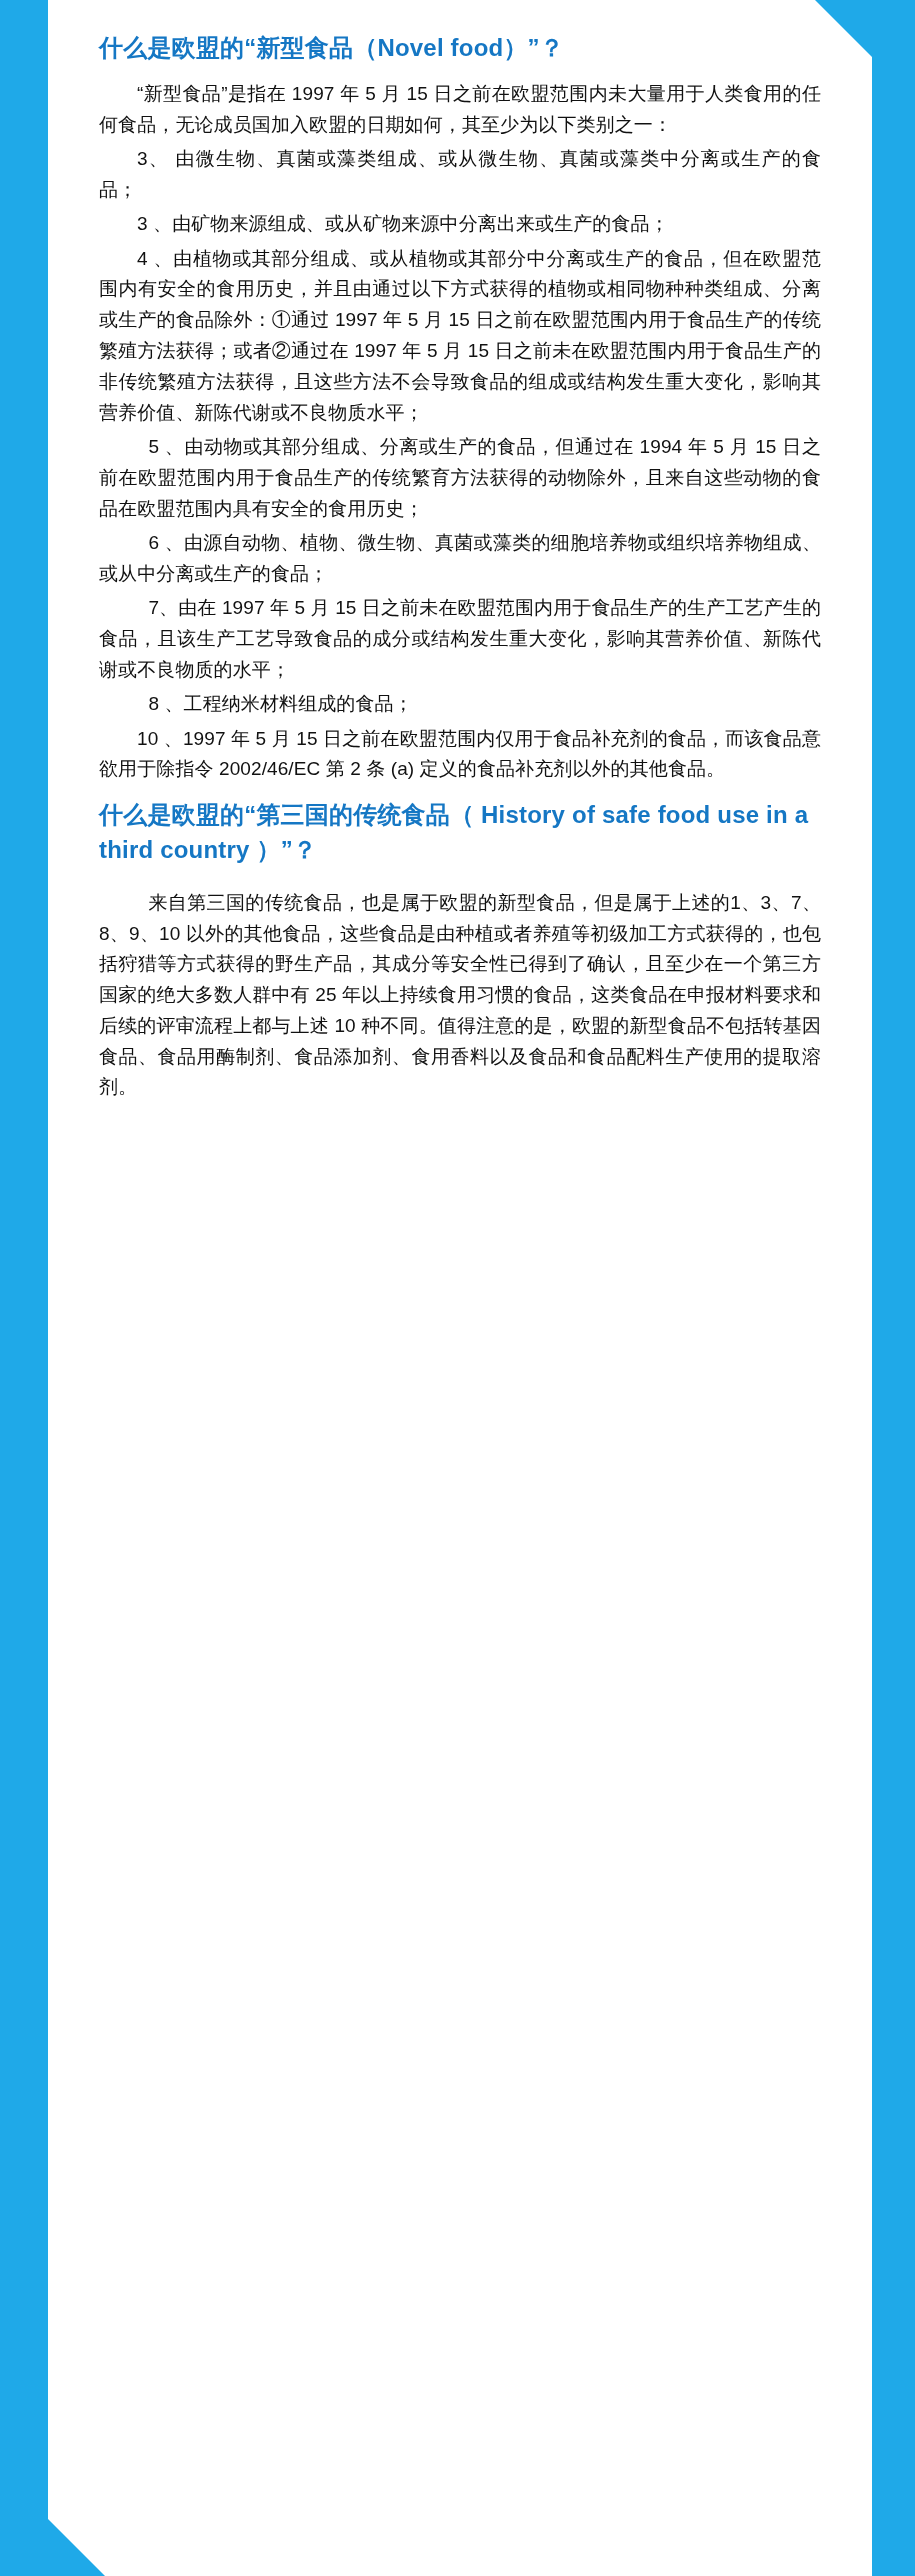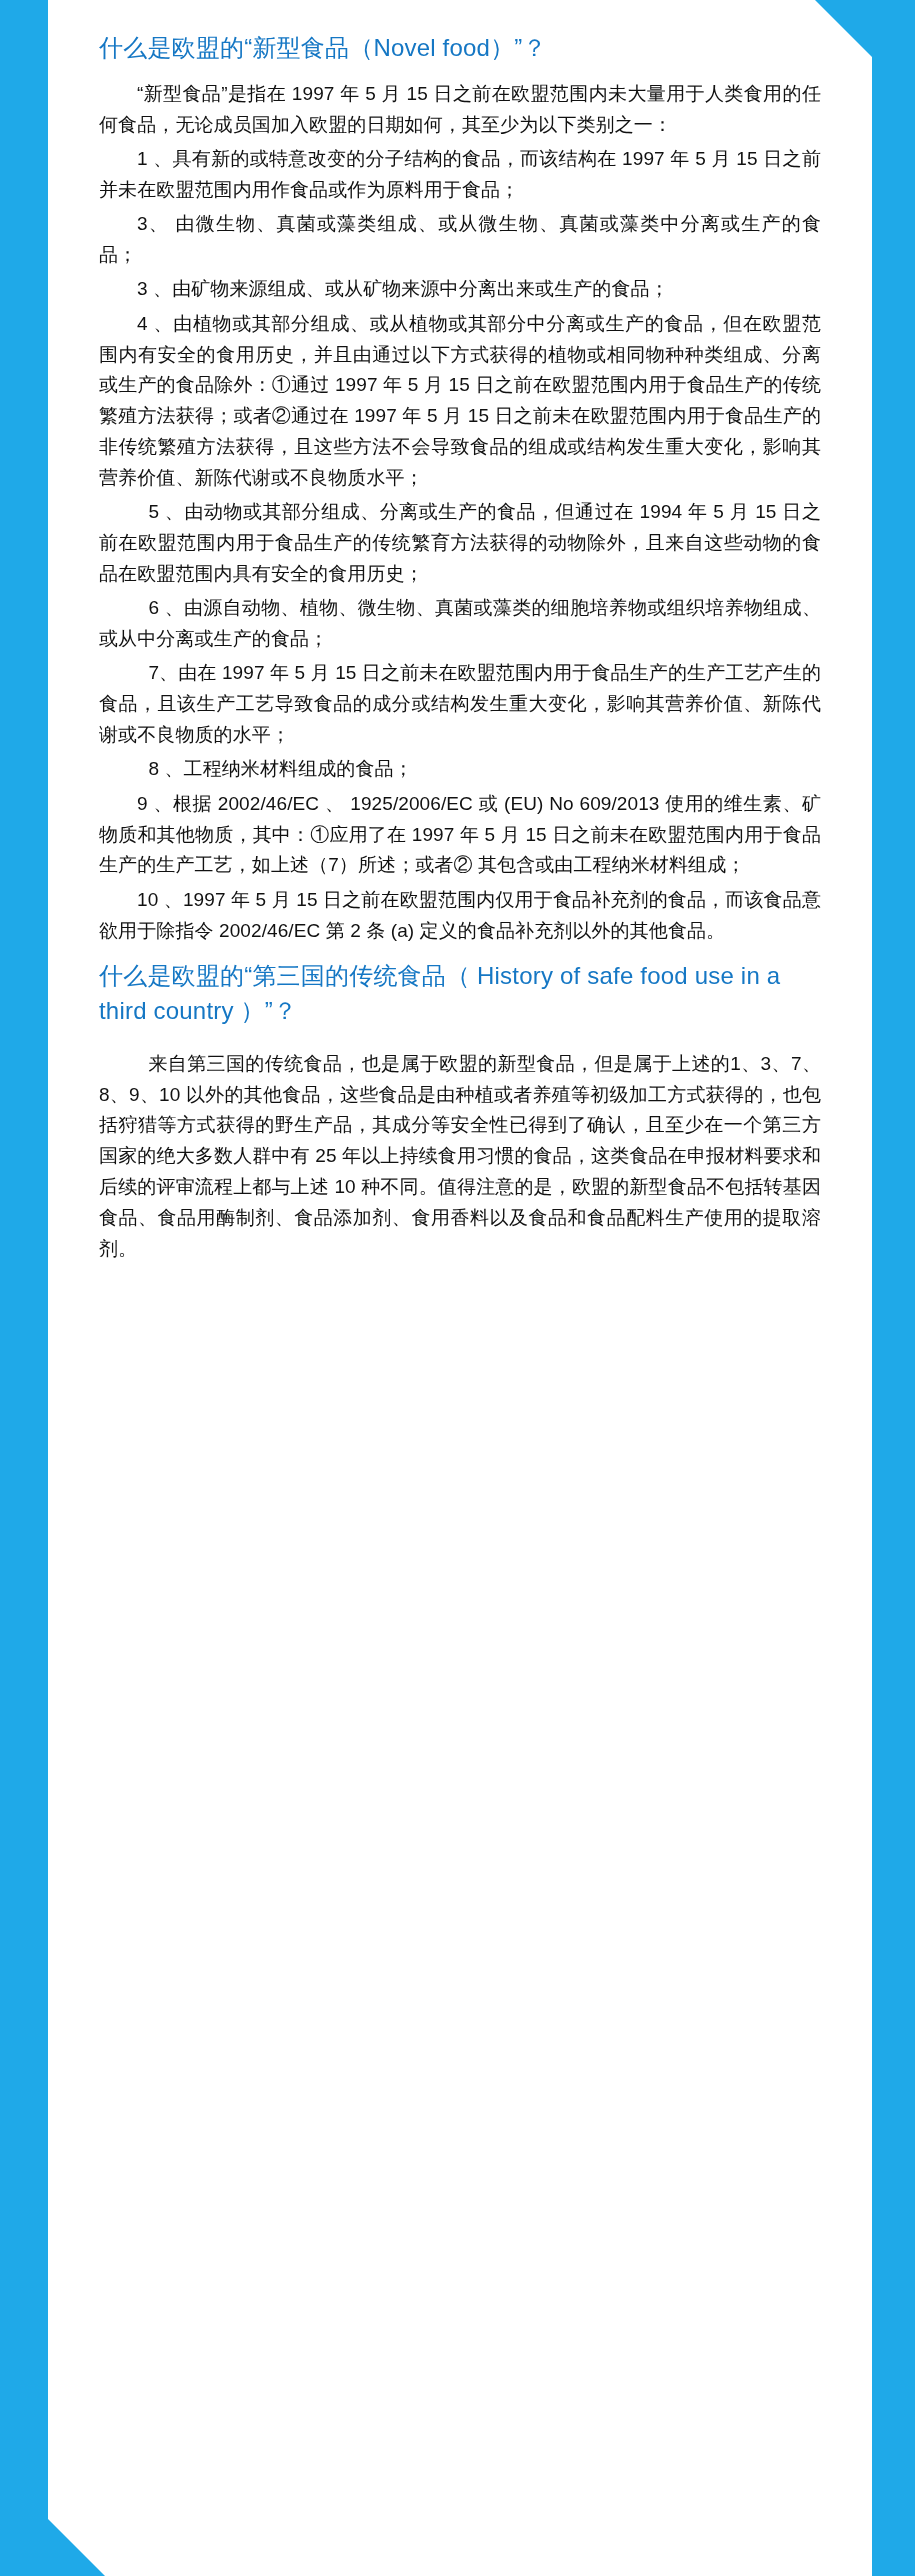--- a/index.html
+++ b/index.html
@@ -50,21 +50,21 @@
     left: 0;
     border-bottom: 57px solid #1fa9e8;
     border-right: 57px solid transparent;
     width: 0;
     height: 0;
   }
   h2.section-title {
     color: #1577c4;
     font-size: 24px;
     line-height: 1.45;
-    font-weight: normal;
+    font-weight: bold;
     margin: 0 0 13px 0;
     letter-spacing: 0.2px;
   }
   h2.section-title.second {
     margin-top: 13px;
     margin-bottom: 20px;
   }
   p.para {
     color: #111111;
     font-size: 19px;
@@ -83,37 +83,35 @@
 <body>
 
 <div class="bg-band-left"></div>
 
 <div class="card">
 
   <h2 class="section-title">什么是欧盟的“新型食品（Novel food）”？</h2>
 
   <p class="para">“新型食品”是指在 1997 年 5 月 15 日之前在欧盟范围内未大量用于人类食用的任何食品，无论成员国加入欧盟的日期如何，其至少为以下类别之一：</p>
 
-  <p class="para">1 、具有新的或特意改变的分子结构的食品，而该结构在 1997 年 5 月 15 日之前并未在欧盟范围内用作食品或作为原料用于食品；</p>
 
   <p class="para">3、 由微生物、真菌或藻类组成、或从微生物、真菌或藻类中分离或生产的食品；</p>
 
   <p class="para">3 、由矿物来源组成、或从矿物来源中分离出来或生产的食品；</p>
 
   <p class="para">4 、由植物或其部分组成、或从植物或其部分中分离或生产的食品，但在欧盟范围内有安全的食用历史，并且由通过以下方式获得的植物或相同物种种类组成、分离或生产的食品除外：①通过 1997 年 5 月 15 日之前在欧盟范围内用于食品生产的传统繁殖方法获得；或者②通过在 1997 年 5 月 15 日之前未在欧盟范围内用于食品生产的非传统繁殖方法获得，且这些方法不会导致食品的组成或结构发生重大变化，影响其营养价值、新陈代谢或不良物质水平；</p>
 
   <p class="para indent3">5 、由动物或其部分组成、分离或生产的食品，但通过在 1994 年 5 月 15 日之前在欧盟范围内用于食品生产的传统繁育方法获得的动物除外，且来自这些动物的食品在欧盟范围内具有安全的食用历史；</p>
 
   <p class="para indent3">6 、由源自动物、植物、微生物、真菌或藻类的细胞培养物或组织培养物组成、或从中分离或生产的食品；</p>
 
   <p class="para indent3">7、由在 1997 年 5 月 15 日之前未在欧盟范围内用于食品生产的生产工艺产生的食品，且该生产工艺导致食品的成分或结构发生重大变化，影响其营养价值、新陈代谢或不良物质的水平；</p>
 
   <p class="para indent3">8 、工程纳米材料组成的食品；</p>
 
-  <p class="para">9 、根据 2002/46/EC 、 1925/2006/EC 或 (EU) No 609/2013 使用的维生素、矿物质和其他物质，其中：①应用了在 1997 年 5 月 15 日之前未在欧盟范围内用于食品生产的生产工艺，如上述（7）所述；或者② 其包含或由工程纳米材料组成；</p>
 
   <p class="para">10 、1997 年 5 月 15 日之前在欧盟范围内仅用于食品补充剂的食品，而该食品意欲用于除指令 2002/46/EC 第 2 条 (a) 定义的食品补充剂以外的其他食品。</p>
 
   <h2 class="section-title second">什么是欧盟的“第三国的传统食品（ History of safe food use in a third country ）”？</h2>
 
   <p class="para indent3">来自第三国的传统食品，也是属于欧盟的新型食品，但是属于上述的1、3、7、8、9、10 以外的其他食品，这些食品是由种植或者养殖等初级加工方式获得的，也包括狩猎等方式获得的野生产品，其成分等安全性已得到了确认，且至少在一个第三方国家的绝大多数人群中有 25 年以上持续食用习惯的食品，这类食品在申报材料要求和后续的评审流程上都与上述 10 种不同。值得注意的是，欧盟的新型食品不包括转基因食品、食品用酶制剂、食品添加剂、食用香料以及食品和食品配料生产使用的提取溶剂。</p>
 
 </div>
 
 

